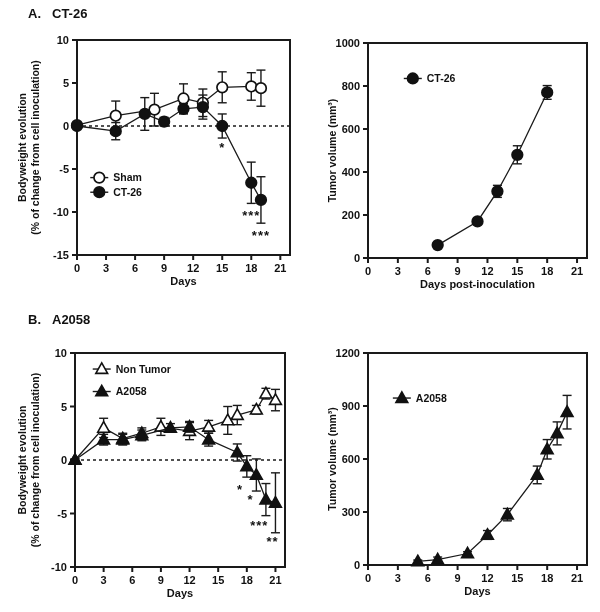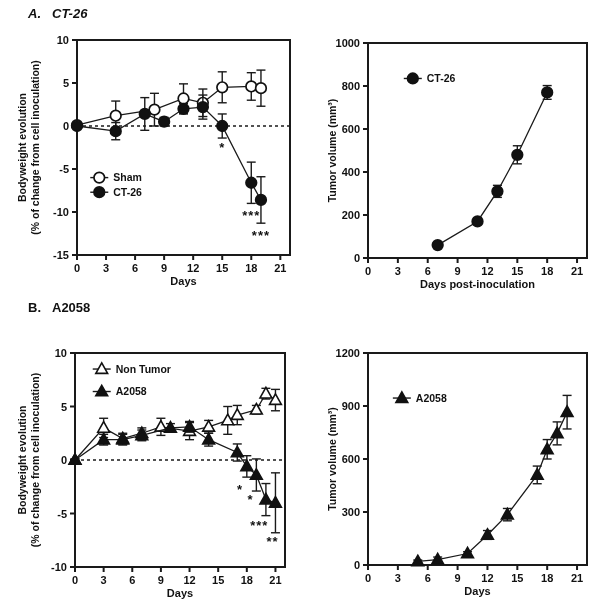--- a/index.html
+++ b/index.html
@@ -12,21 +12,21 @@
   .axis-label{font:bold 11px "Liberation Sans",sans-serif;fill:#111;}
   .ylab{font:bold 10.5px "Liberation Sans",sans-serif;fill:#111;}
   .legend-label{font:bold 10.5px "Liberation Sans",sans-serif;fill:#111;}
   .annot{font:bold 13px "Liberation Sans",sans-serif;fill:#111;letter-spacing:1px;}
 </style>
 </head>
 <body>
 
 <div class="figure">
 
-  <div class="panel-header" style="top:6px;font-style:italic;">
+  <div class="panel-header" style="top:6px;">
     <span class="plabel">A.</span><span>CT-26</span>
   </div>
 
   <svg class="chart" style="left:0;top:0;" width="300" height="306" viewBox="0 0 300 306">
       <line x1="77" y1="126" x2="290" y2="126" stroke="#1a1a1a" stroke-width="1.4" stroke-dasharray="3 3"></line>
       <rect x="77" y="40" width="213" height="215" fill="none" stroke="#1a1a1a" stroke-width="2"></rect>
       <g>
         <line x1="72" y1="255" x2="77" y2="255" stroke="#1a1a1a" stroke-width="2"></line>
         <text x="69" y="259" text-anchor="end" class="tick-label">-15</text>
         <line x1="72" y1="212" x2="77" y2="212" stroke="#1a1a1a" stroke-width="2"></line>
@@ -209,21 +209,21 @@
         <circle cx="217.3181818181818" cy="154.8" r="5.3" fill="#111111" stroke="#111111" stroke-width="1.7"></circle>
         <circle cx="247.1818181818182" cy="92.44999999999999" r="5.3" fill="#111111" stroke="#111111" stroke-width="1.7"></circle>
       </g>
       <g>
         <line x1="103.79545454545455" y1="78.475" x2="121.79545454545455" y2="78.475" stroke="#1a1a1a" stroke-width="1.4"></line>
         <circle cx="112.79545454545455" cy="78.475" r="5.3" fill="#111111" stroke="#111111" stroke-width="1.7"></circle>
         <text x="126.79545454545455" y="82.27499999999999" text-anchor="start" class="legend-label">CT-26</text>
       </g>
     </svg>
 
-  <div class="panel-header" style="top:300px;">
+  <div class="panel-header" style="top:312px;">
     <span class="plabel">B.</span><span>A2058</span>
   </div>
 
   <svg class="chart" style="left:0;top:306px;" width="300" height="306" viewBox="0 0 300 306">
       <line x1="75" y1="154" x2="285" y2="154" stroke="#1a1a1a" stroke-width="1.4" stroke-dasharray="3 3"></line>
       <rect x="75" y="47" width="210" height="214" fill="none" stroke="#1a1a1a" stroke-width="2"></rect>
       <g>
         <line x1="70" y1="261" x2="75" y2="261" stroke="#1a1a1a" stroke-width="2"></line>
         <text x="67" y="265" text-anchor="end" class="tick-label">-10</text>
         <line x1="70" y1="207.5" x2="75" y2="207.5" stroke="#1a1a1a" stroke-width="2"></line>

